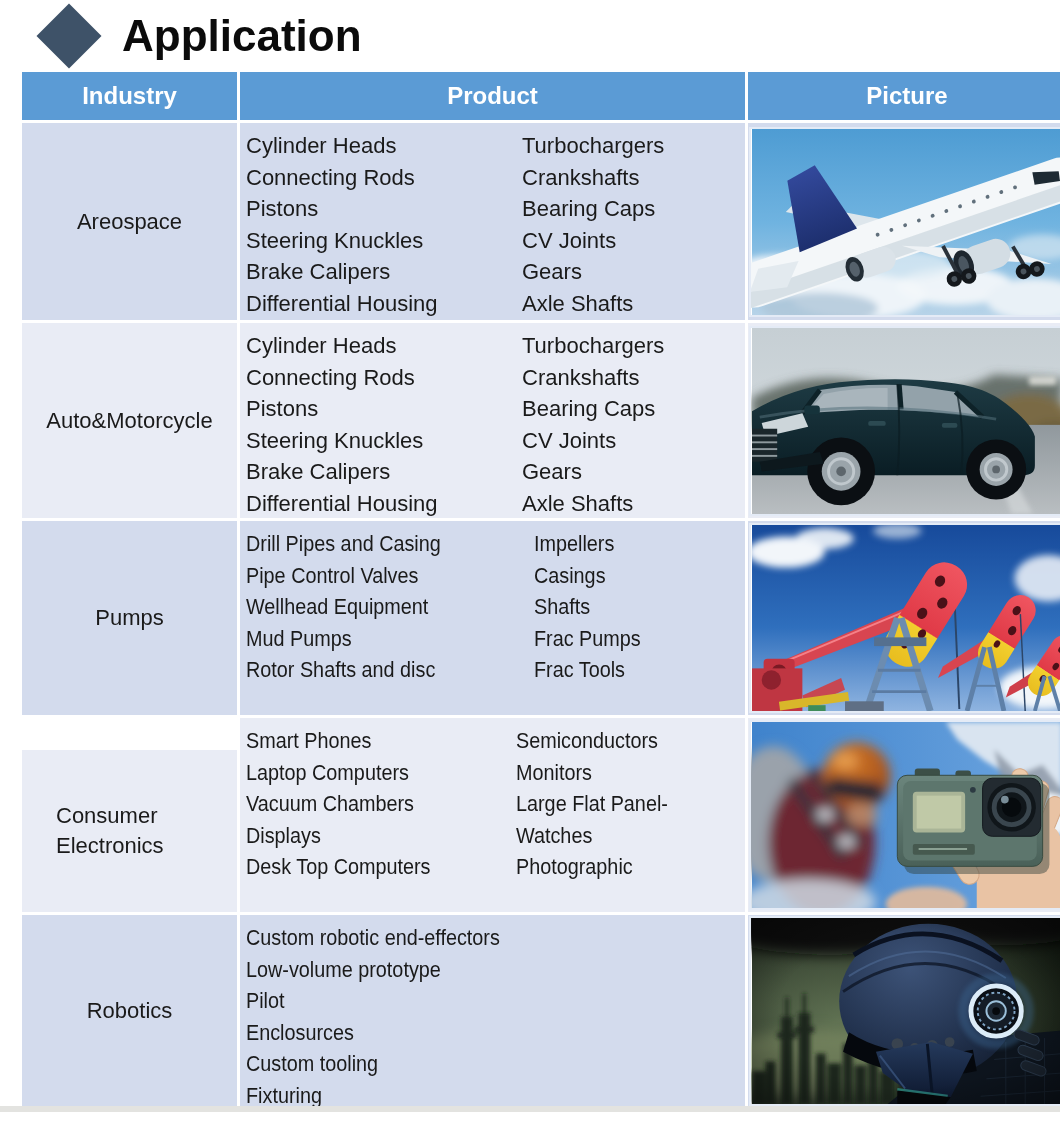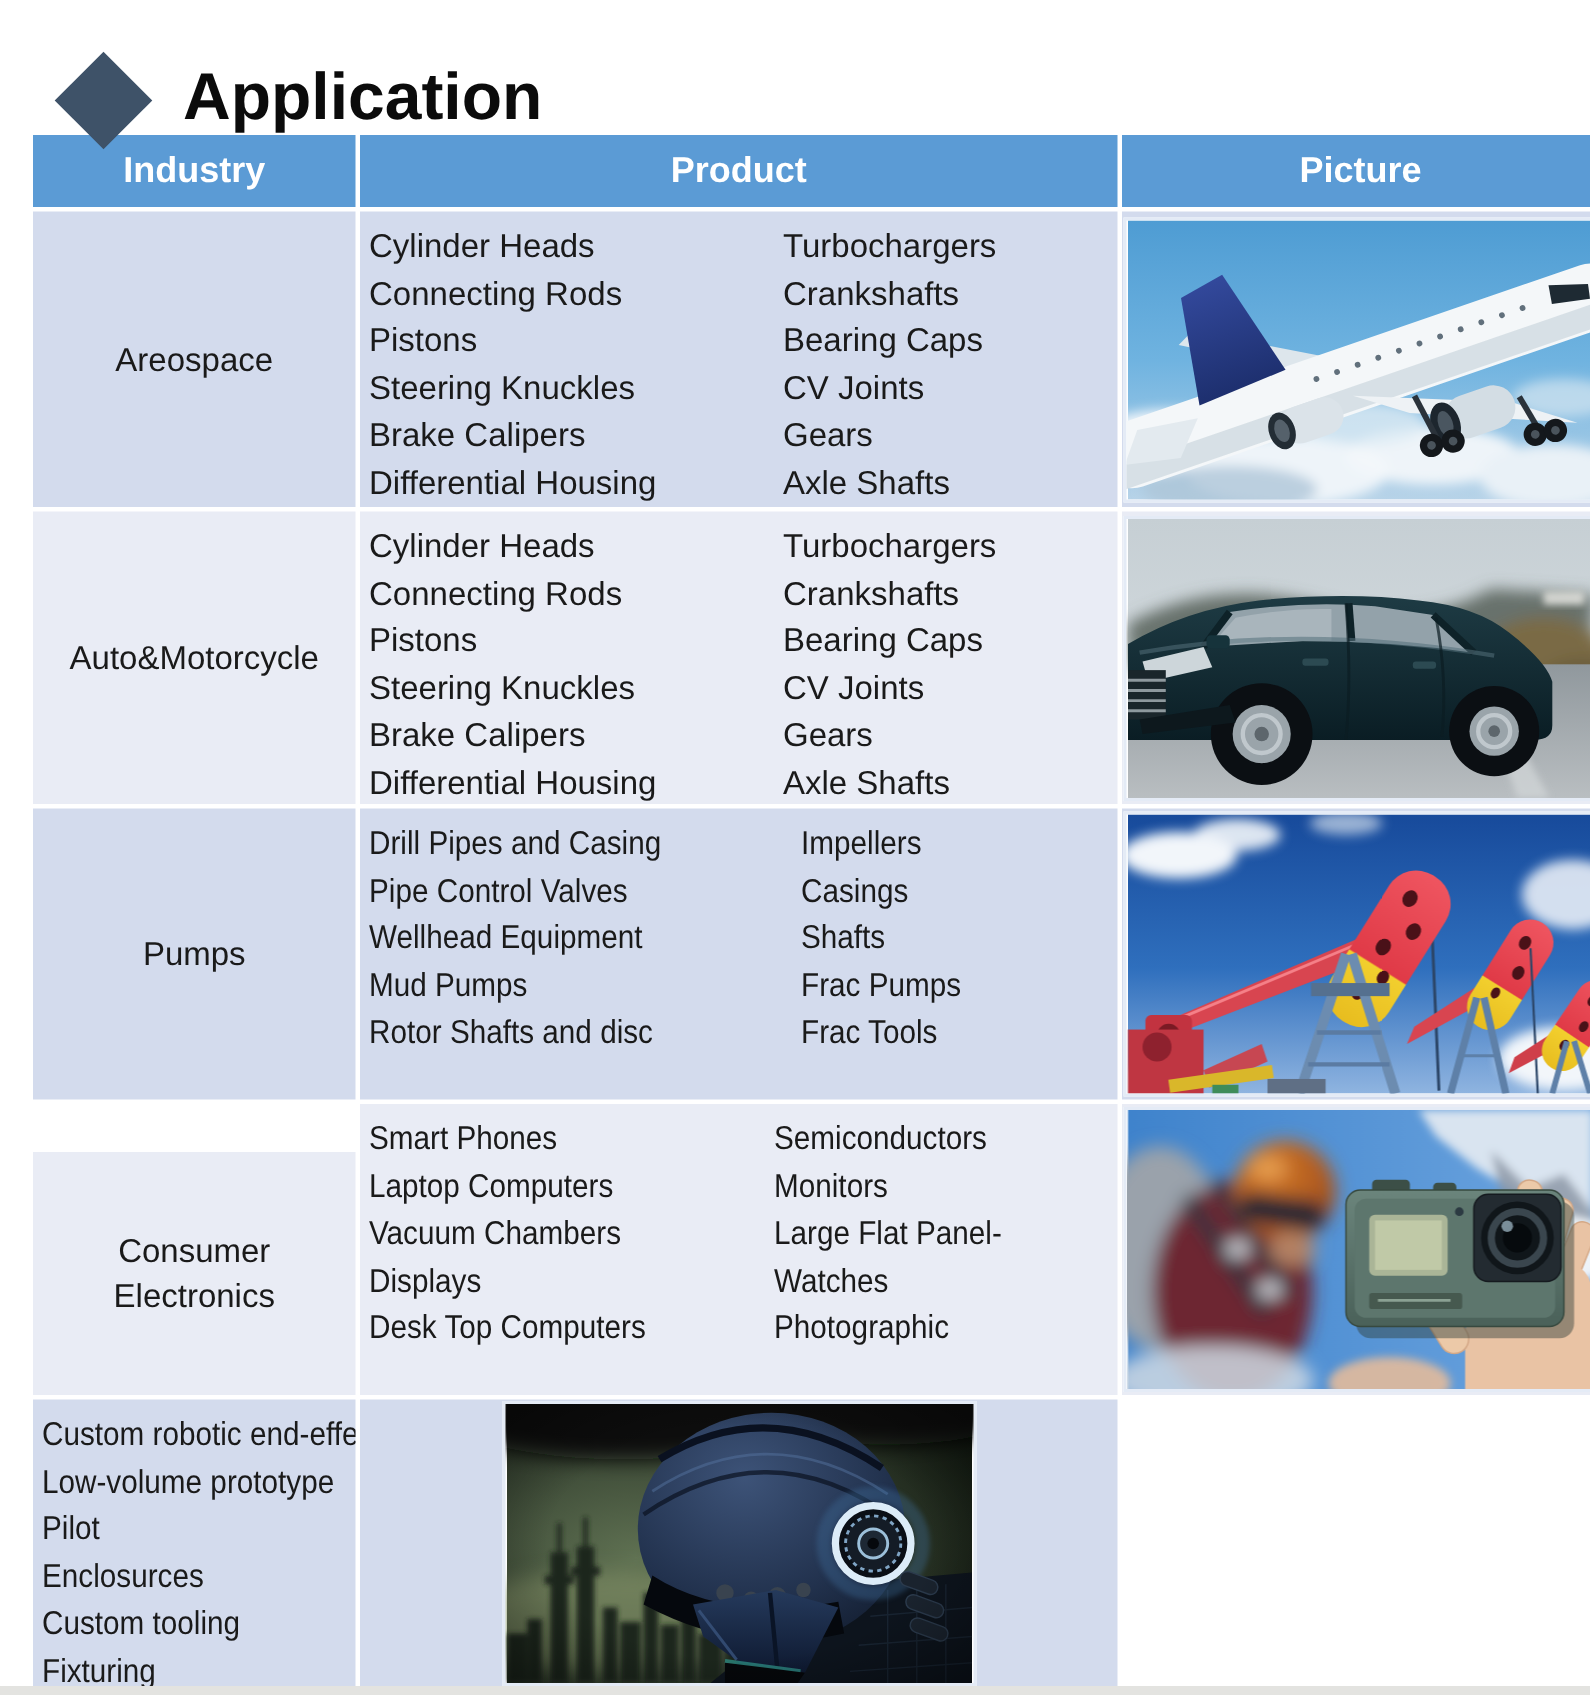--- a/index.html
+++ b/index.html
@@ -1,35 +1,35 @@
 <!DOCTYPE html>
 <html><head>
 <meta charset="utf-8">
 <style>
   html,body{margin:0;padding:0;}
   body{
     width:1060px;height:1130px;background:#ffffff;
     font-family:"Liberation Sans",sans-serif;color:#1a1a1a;
     overflow:hidden;
   }
-  .header{height:90px;display:flex;align-items:flex-end;}
+  .header{height:72px;display:flex;align-items:center;}
   .diamond{width:46px;height:46px;background:#3e5268;transform:rotate(45deg);margin-left:46px;flex:none;}
   .title{font-size:44px;font-weight:bold;color:#0b0b0b;margin-left:30px;white-space:nowrap;}
 
   .app-table{
     margin:0 8px;display:grid;
     grid-template-columns:215px 505px 318px;
     grid-template-rows:48px 197px 195px 194px 194px 191px;
     gap:3px;background:#fff;padding-left:14px;
   }
   .hcell{background:#5b9bd5;color:#fff;font-weight:bold;font-size:24px;
     display:flex;align-items:center;justify-content:center;}
   .dark{background:#d3dbed;}
   .light{background:#e9ecf5;}
-  .industry{display:flex;align-items:center;justify-content:center;text-align:center;
+  .industry{display:flex;align-items:center;justify-content:center;text-align:left;
     font-size:22px;line-height:30px;}
   .industry.narrow{padding:0 34px;margin-top:32px;}
   .products{padding:7px 0 0 6px;display:flex;font-size:22px;line-height:31.6px;overflow:hidden;}
   .pcol{white-space:nowrap;}
   .pcol1{width:276px;flex:none;}
   .row-energy .pcol1{width:288px;}
   .row-consumer .pcol1{width:270px;}
   .cond .pcol{transform:scaleX(.9);transform-origin:0 0;}
   .picture{display:flex;align-items:center;justify-content:center;}
   .photo-frame{border:2px solid #e4ebf6;line-height:0;background:#fff;}
@@ -417,20 +417,21 @@
           <rect x="166" y="72" width="54" height="42" rx="4" fill="#aab597"></rect>
           <rect x="170" y="76" width="46" height="34" fill="#c2cba8" opacity=".9"></rect>
           <circle cx="228" cy="70" r="3" fill="#2c3a42"></circle>
           <rect x="166" y="126" width="64" height="11" rx="2" fill="#46594f"></rect>
           <line x1="172" y1="131" x2="222" y2="131" stroke="#8ba193" stroke-width="2"></line>
         </g>
       </svg>
     </div>
   </div>
 
+  <div class="industry dark">Robotics</div>
   <div class="products dark cond row-robotics">
     <div class="pcol">
       <div>Custom robotic end-effectors</div>
       <div>Low-volume prototype</div>
       <div>Pilot</div>
       <div>Enclosurces</div>
       <div>Custom tooling</div>
       <div>Fixturing</div>
     </div>
   </div>

